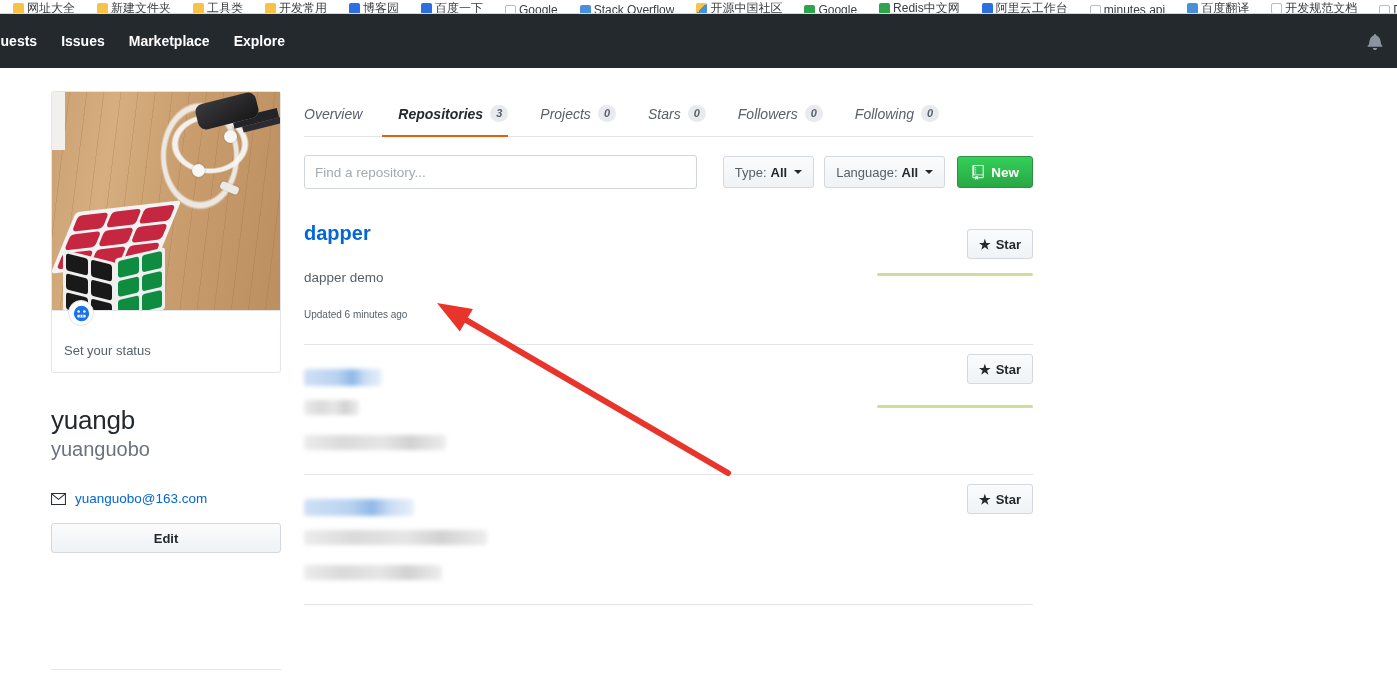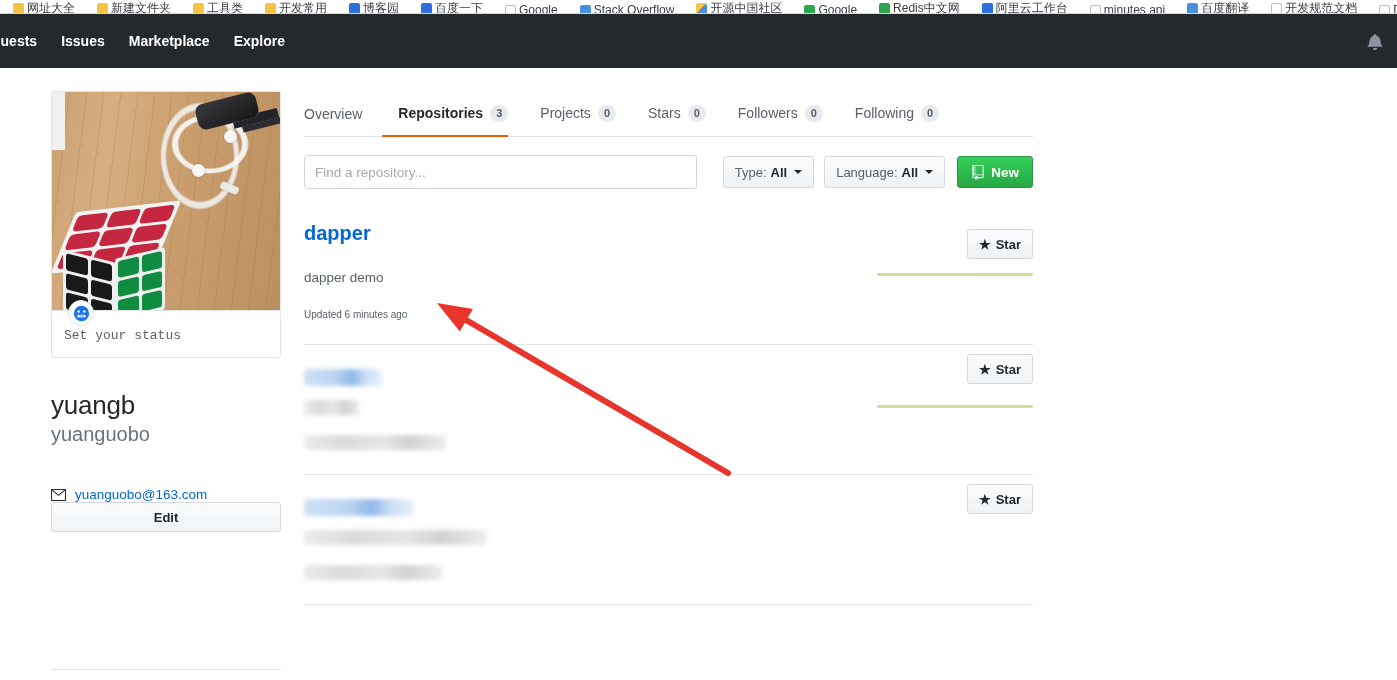--- a/index.html
+++ b/index.html
@@ -205,23 +205,22 @@
     background: #ffffff;
     border: 1px solid #e1e4e8;
     display: flex;
     align-items: center;
     justify-content: center;
     z-index: 5;
   }
   .status-emoji svg { display:block; }
   .status-row {
     border-top: 1px solid #e1e4e8;
-    padding: 15px 12px 13px 12px;
+    padding: 30px 12px 13px 12px;
     margin-top: 0;
-    font-family: Liberation Mono, monospace;
   }
   .status-row span {
     font-size: 13px;
     color: #586069;
   }
 
   .profile-name {
     font-size: 26px;
     line-height: 30px;
     font-weight: normal;
@@ -230,32 +229,33 @@
     letter-spacing: -0.2px;
   }
   .profile-login {
     font-size: 20px;
     line-height: 24px;
     font-weight: 300;
     color: #6a737d;
     margin-top: 2px;
   }
   .profile-email {
-    margin-top: 41px;
+    margin-top: 30px;
     display: flex;
     align-items: center;
     gap: 9px;
     font-size: 13.5px;
   }
   .profile-email a {
     color: #0366d6;
     text-decoration: none;
   }
   .mail-icon svg { display: block; }
   .edit-btn {
+    margin-top: 17px;
     width: 230px;
     height: 30px;
     border: 1px solid #d5d8dc;
     border-radius: 3px;
     background: linear-gradient(#fafbfc, #eff3f6);
     font-size: 13px;
     font-weight: bold;
     color: #24292e;
     cursor: pointer;
     font-family: "Liberation Sans", sans-serif;
@@ -275,28 +275,30 @@
   }
   .tabs {
     display: flex;
     align-items: flex-end;
     gap: 0;
     border-bottom: 1px solid #e1e4e8;
     height: 45px;
   }
   .tab {
     display: flex;
+    align-items: center;
     gap: 7px;
     padding: 0 16px 14px 16px;
     font-size: 14px;
     color: #586069;
     text-decoration: none;
     position: relative;
     cursor: pointer;
     white-space: nowrap;
+    font-style: italic;
   }
   .tab:first-child { padding-left: 0; margin-right: 4px; }
   .tab.active {
     color: #24292e;
     font-weight: bold;
   }
   .tab.active::after {
     content: "";
     position: absolute;
     left: 0; right: 16px; bottom: -1px;

